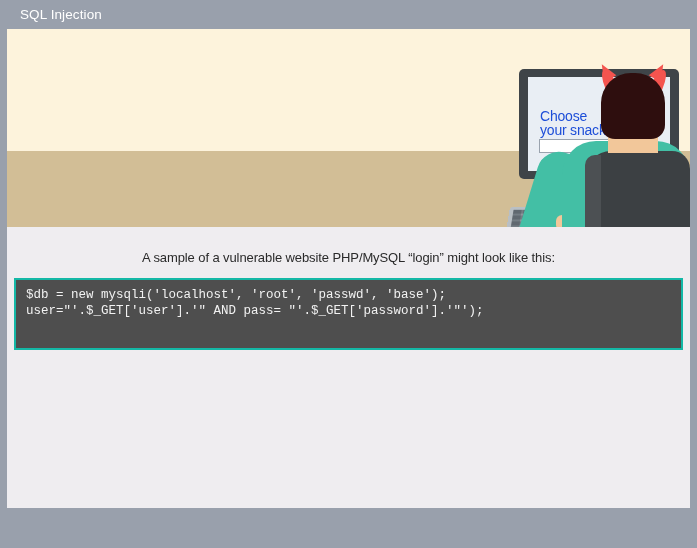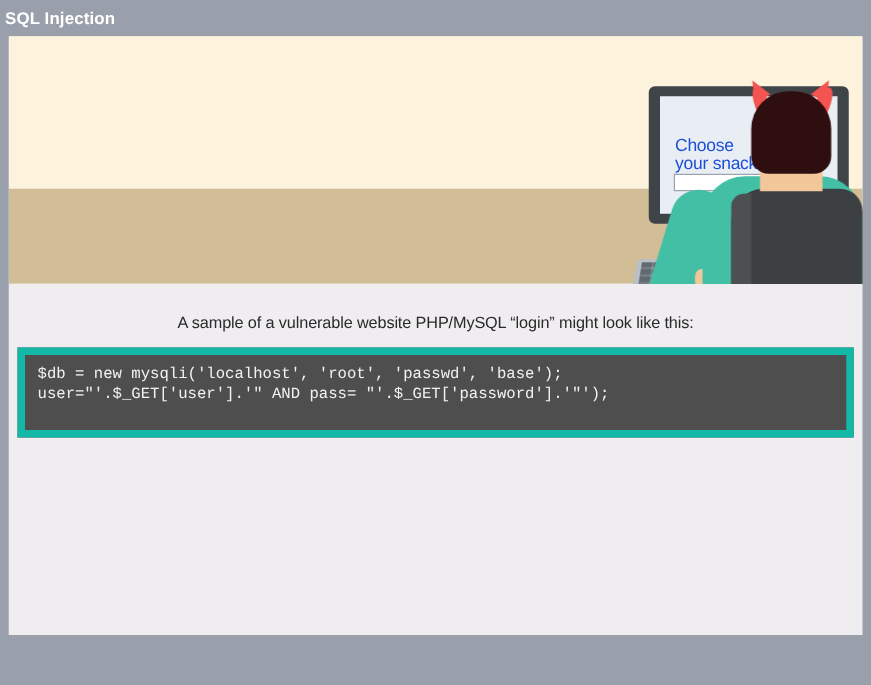--- a/index.html
+++ b/index.html
@@ -29,23 +29,23 @@
     left: 0; top: 0;
     width: 697px;
     height: 29px;
     background: #99a0ac;
     display: flex;
     align-items: center;
   }
   .titlebar-text {
     color: #ffffff;
     font-size: 13.5px;
-    font-weight: bold;
+    font-weight: normal;
     letter-spacing: 0.1px;
-    padding-left: 4px;
+    padding-left: 20px;
     white-space: nowrap;
   }
 
   
   .content-card {
     position: absolute;
     left: 7px;
     top: 29px;
     width: 683px;
     height: 479px;
@@ -277,21 +277,21 @@
   }
 
   
   .code-block {
     position: absolute;
     left: 7px;
     top: 249px;
     width: 669px;
     height: 72px;
     background: #4e4e4e;
-    border: 6px solid #14b8a6;
+    border: 2px solid #14b8a6;
     box-sizing: border-box;
     padding: 8px 10px 0 10px;
   }
   .code-line {
     color: #f2f2f2;
     font-family: "Liberation Mono", "DejaVu Sans Mono", monospace;
     font-size: 12.5px;
     line-height: 15.5px;
     white-space: pre;
     letter-spacing: 0px;

